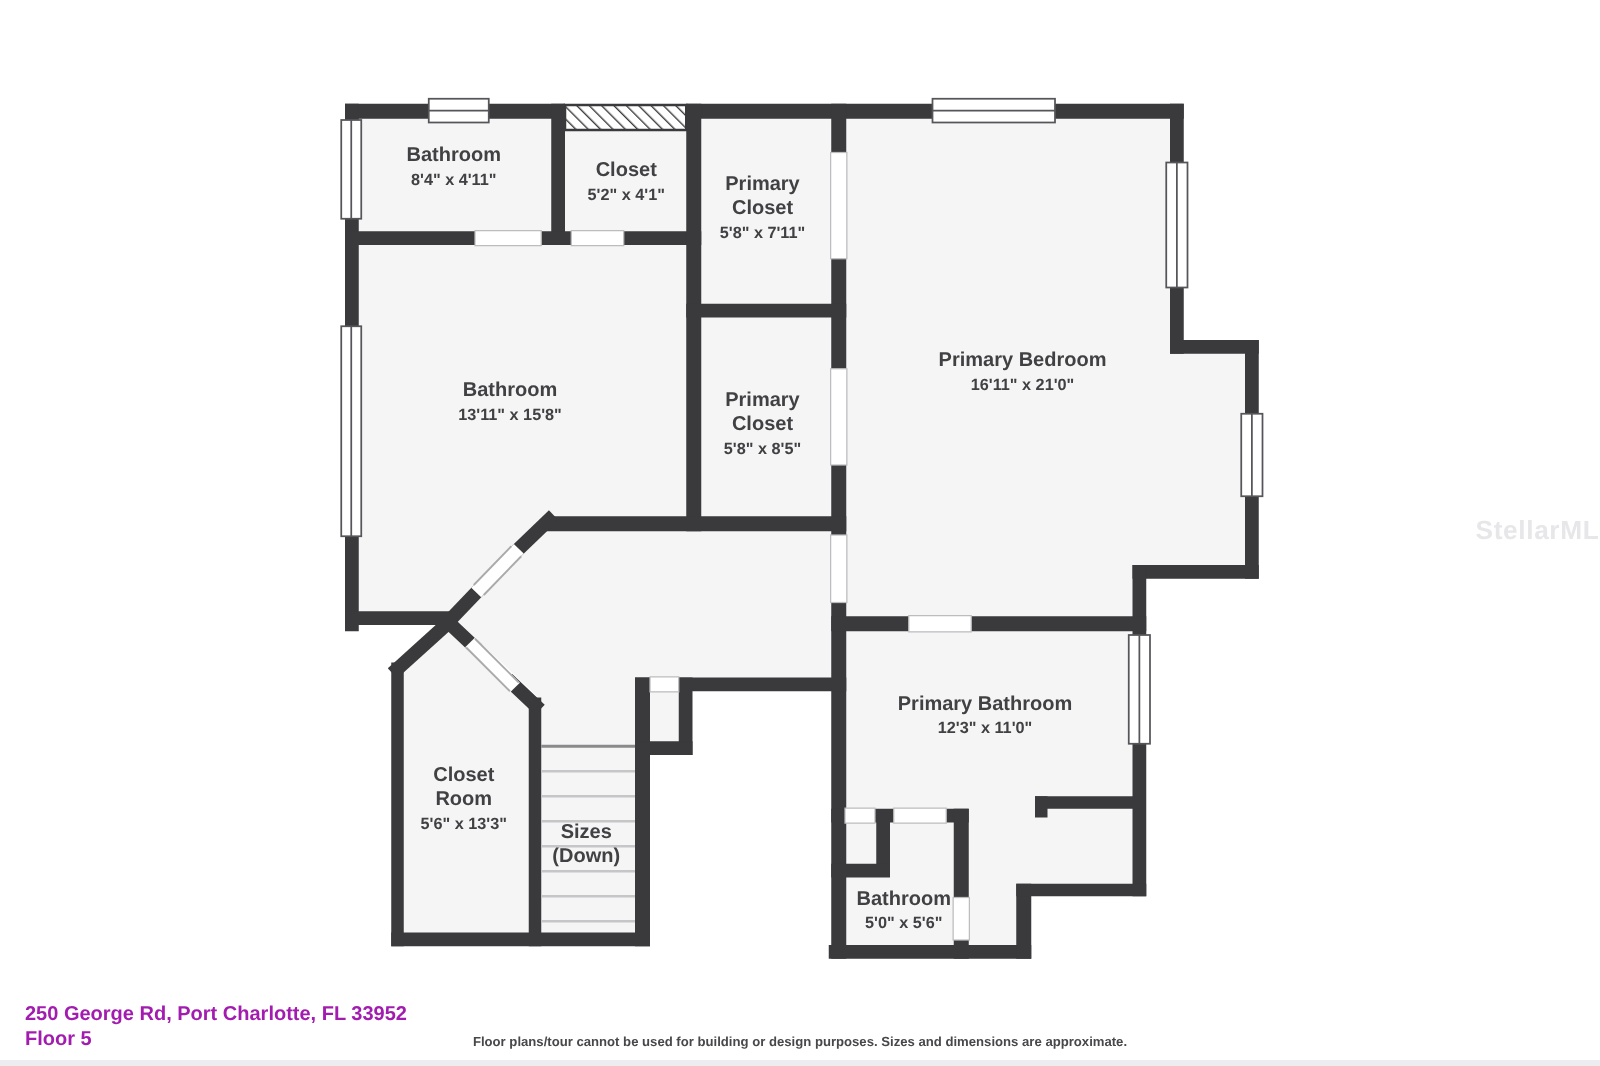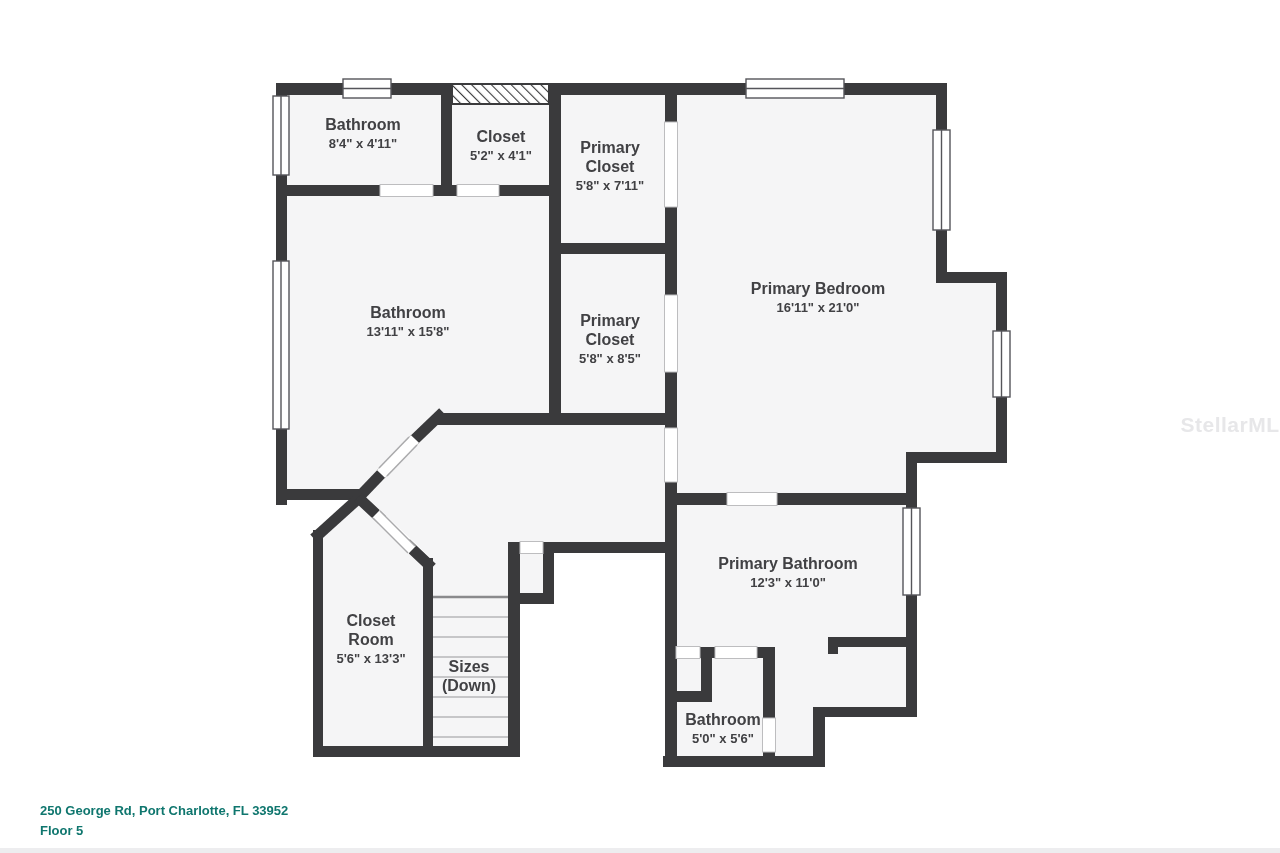--- a/index.html
+++ b/index.html
@@ -3,21 +3,21 @@
 <meta charset="utf-8">
 <style>
   html,body{margin:0;padding:0;background:#ffffff;}
   #stage{position:relative;width:1280px;height:853px;background:#ffffff;overflow:hidden;
          font-family:"Liberation Sans","DejaVu Sans",sans-serif;}
   #plan-svg{position:absolute;left:0;top:0;}
   .room-label{position:absolute;transform:translate(-50%,-50%);text-align:center;
               color:#414144;pointer-events:none;}
   .room-name{font-size:16px;font-weight:bold;line-height:1.18;white-space:pre-line;}
   .room-dims{font-size:13px;font-weight:bold;line-height:1.3;white-space:nowrap;margin-top:1px;}
-  .footer-line{position:absolute;left:40px;color:#0f766e;font-size:13px;font-weight:bold;}
+  .footer-line{position:absolute;left:20px;color:#a21caf;font-size:16px;font-weight:bold;}
   #footer-address{top:803px;}
   #footer-floor{top:823px;}
   #footer-disclaimer{position:absolute;top:828px;left:0;width:100%;text-align:center;
                      color:#48484b;font-size:10.5px;font-weight:bold;}
   #watermark{position:absolute;top:413px;right:-14px;color:#e7e7e9;font-size:21px;
              font-weight:bold;letter-spacing:0.5px;}
   #bottom-strip{position:absolute;left:0;bottom:0;width:100%;height:5px;background:#ededef;}
 </style>
 </head>
 <body>
@@ -186,16 +186,17 @@
 (Down)</div>
   <div class="room-dims"></div>
 </div>
 <div class="room-label" style="left:723px;top:729px">
   <div class="room-name">Bathroom</div>
   <div class="room-dims">5'0" x 5'6"</div>
 </div>
 
 <div id="footer-address" class="footer-line">250 George Rd, Port Charlotte, FL 33952</div>
 <div id="footer-floor" class="footer-line">Floor 5</div>
+<div id="footer-disclaimer">Floor plans/tour cannot be used for building or design purposes. Sizes and dimensions are approximate.</div>
 <div id="watermark">StellarMLS</div>
 <div id="bottom-strip"></div>
 
 </div>
 
 </body></html>

